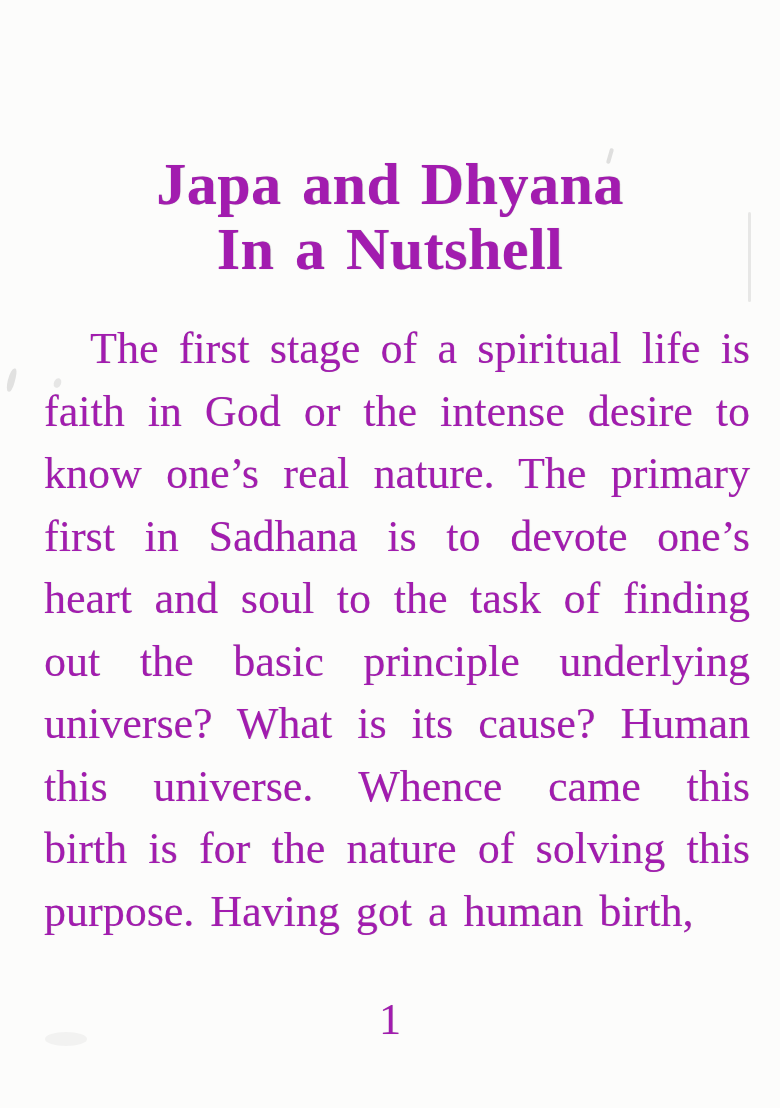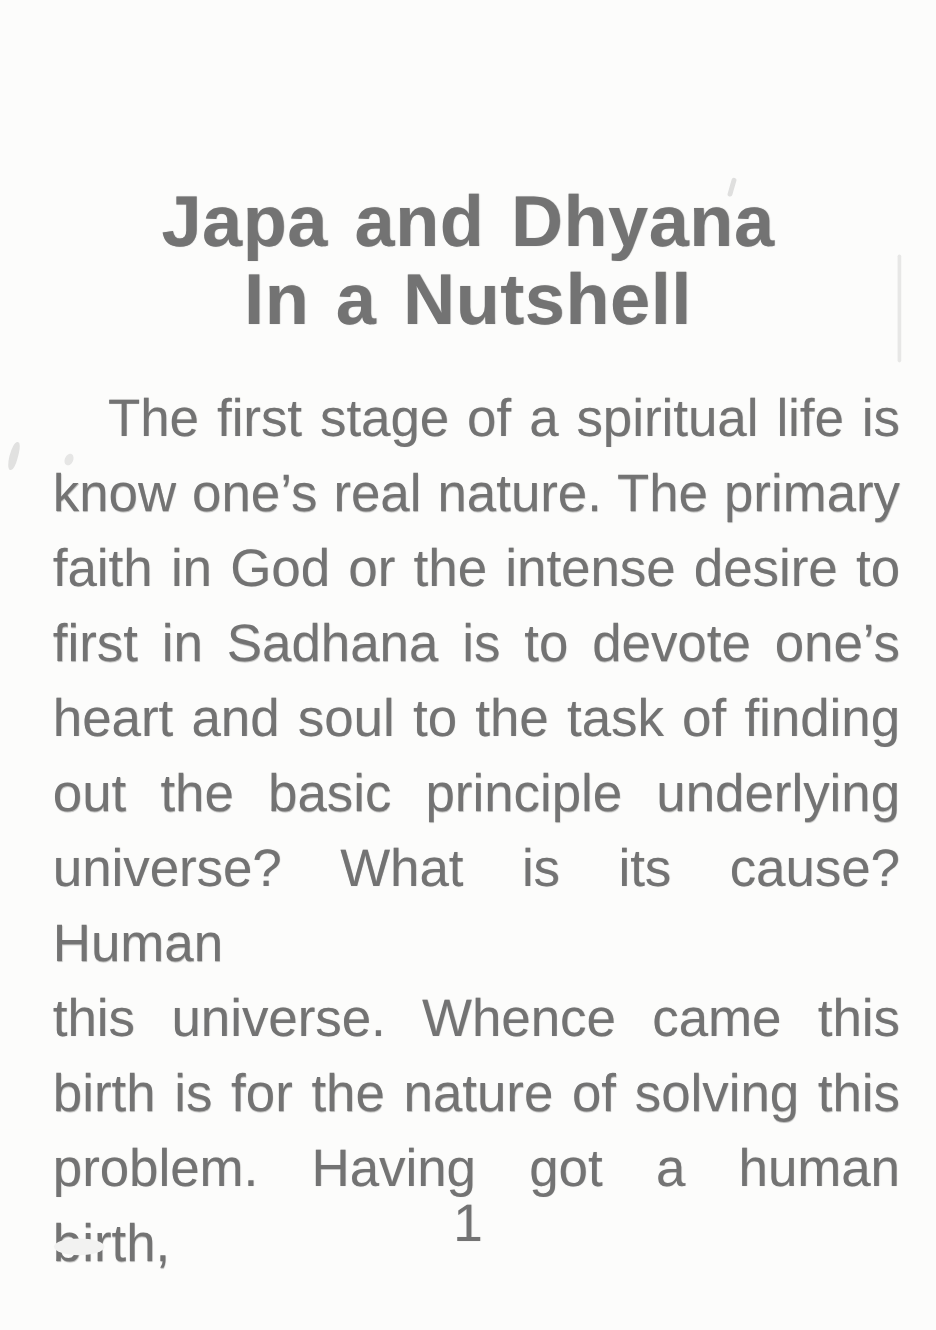--- a/index.html
+++ b/index.html
@@ -10,22 +10,22 @@
     width: 780px;
     height: 1108px;
     background: #fcfcfb;
     overflow: hidden;
   }
   .page {
     position: relative;
     width: 780px;
     height: 941px;
     background: #fcfcfb;
-    color: #737373;
-    font-family: Liberation Sans, sans-serif;
+    color: #a21caf;
+    font-family: Liberation Serif, serif;
   }
   .title {
     position: absolute;
     top: 152px;
     left: 0;
     right: 0;
     text-align: center;
     font-weight: bold;
     font-size: 60px;
     line-height: 65px;
@@ -125,29 +125,29 @@
 
 <div class="page">
 
   <div class="title">
     <div>Japa and Dhyana</div>
     <div>In a Nutshell</div>
   </div>
 
   <div class="body-text">
     <div class="line first">The first stage of a spiritual life is</div>
+    <div class="line">faith in God or the intense desire to</div>
     <div class="line">know one’s real nature. The primary</div>
-    <div class="line">faith in God or the intense desire to</div>
     <div class="line">first in Sadhana is to devote one’s</div>
     <div class="line">heart and soul to the task of finding</div>
     <div class="line">out the basic principle underlying</div>
     <div class="line">universe? What is its cause? Human</div>
     <div class="line">this universe. Whence came this</div>
     <div class="line">birth is for the nature of solving this</div>
-    <div class="line last">problem. Having got a human birth,</div>
+    <div class="line last">purpose. Having got a human birth,</div>
   </div>
 
   <div class="page-number">1</div>
 
   <div class="artifact artifact-j"></div>
   <div class="artifact artifact-comma"></div>
   <div class="artifact artifact-tick"></div>
   <div class="artifact artifact-edge"></div>
   <div class="artifact artifact-blob"></div>
 

